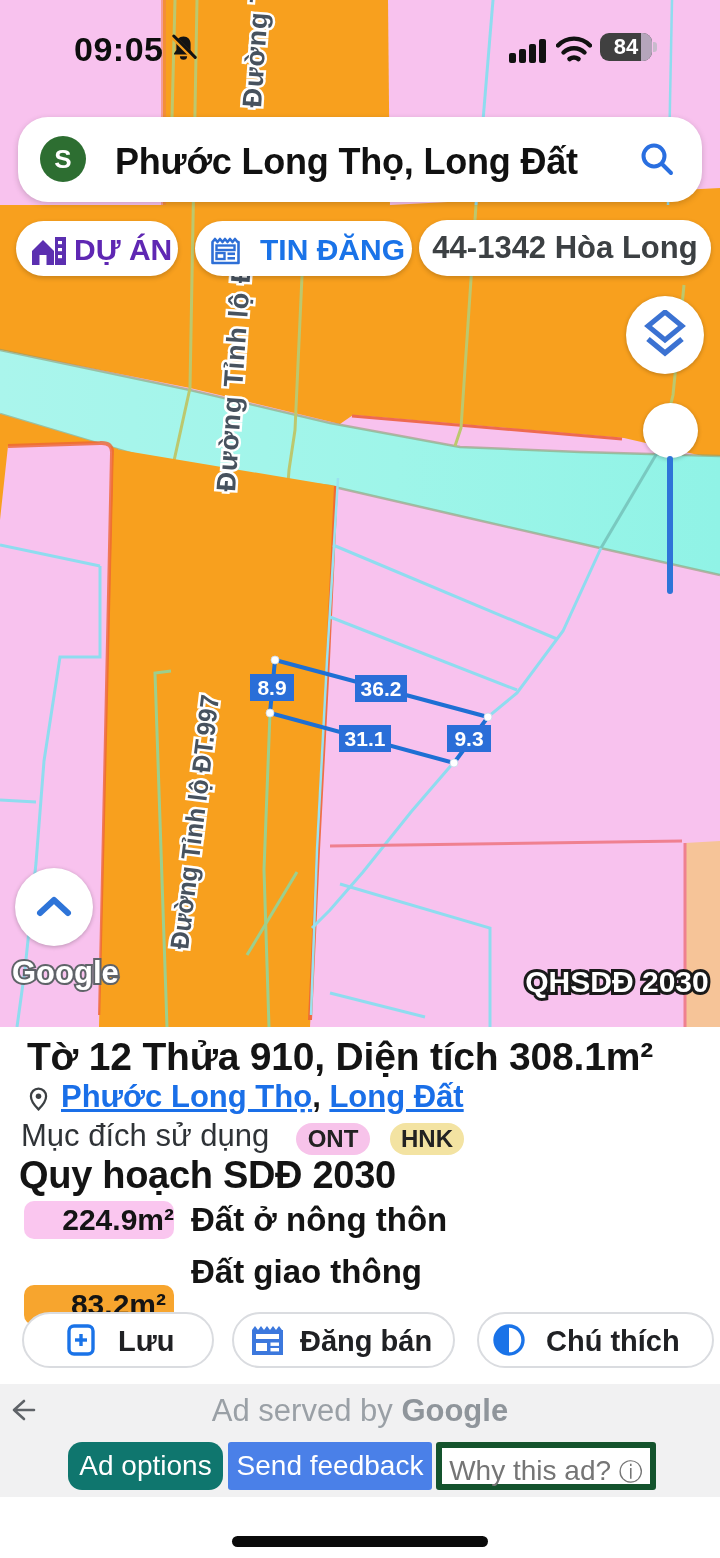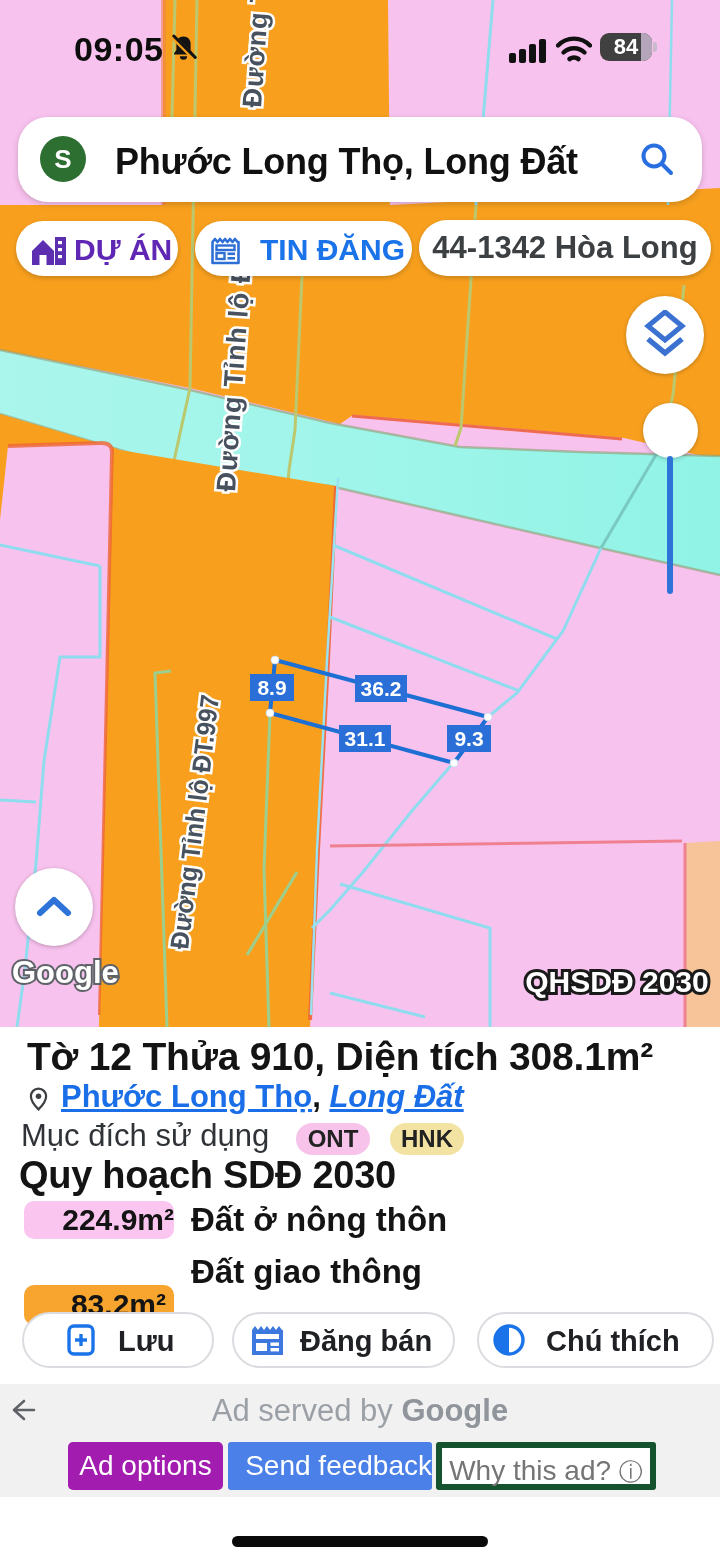--- a/index.html
+++ b/index.html
@@ -214,21 +214,21 @@
 
 <div class="abs" style="left:0;top:1027px;width:720px;height:357px;background:#fff;border-radius:20px 20px 0 0;"></div>
 
 <div class="abs" style="left:27px;top:1035px;font-size:39px;font-weight:bold;color:#141414;letter-spacing:-0.2px;">Tờ 12 Thửa 910, Diện tích 308.1m²</div>
 
 <svg class="abs" style="left:29px;top:1086px;" width="19" height="26" viewBox="0 0 22 28">
   <path d="M11 2C6 2 2.2 5.9 2.2 10.8 2.2 17.4 11 26 11 26s8.8-8.6 8.8-15.2C19.8 5.9 16 2 11 2z" fill="none" stroke="#3c4043" stroke-width="2.6"></path>
   <circle cx="11" cy="10.8" r="3.2" fill="#3c4043"></circle>
 </svg>
 
-<div class="abs" style="left:61px;top:1079px;font-size:31px;font-weight:bold;color:#1a6fe8;"><span style="text-decoration:underline;">Phước Long Thọ</span><span style="color:#141414;">,</span> <span style="text-decoration:underline;font-style:italic;">Long Đất</span></div>
+<div class="abs" style="left:61px;top:1079px;font-size:31px;font-weight:bold;color:#1a6fe8;"><span style="text-decoration:underline;">Phước Long Thọ</span><span style="color:#141414;">,</span> <span style="text-decoration:underline;">Long Đất</span></div>
 
 <div class="abs" style="left:21px;top:1118px;font-size:31px;font-weight:400;color:#2f3337;">Mục đích sử dụng</div>
 
 <div class="abs" style="left:296px;top:1123px;width:74px;height:32px;background:#f7c3ea;border-radius:16px;text-align:center;font-size:24px;font-weight:bold;color:#222;line-height:32px;">ONT</div>
 
 <div class="abs" style="left:390px;top:1123px;width:74px;height:32px;background:#f3e3a2;border-radius:16px;text-align:center;font-size:24px;font-weight:bold;color:#222;line-height:32px;">HNK</div>
 
 <div class="abs" style="left:19px;top:1154px;font-size:38px;font-weight:bold;letter-spacing:-0.3px;color:#141414;">Quy hoạch SDĐ 2030</div>
 
 <div class="abs" style="left:24px;top:1201px;width:150px;height:38px;background:#fac6ef;border-radius:10px;text-align:right;font-size:30px;font-weight:bold;color:#141414;line-height:38px;"><span style="margin-right:0;">224.9m²</span></div>
@@ -265,21 +265,21 @@
 <div class="abs" style="left:546px;top:1325px;font-size:29px;font-weight:bold;color:#202124;">Chú thích</div>
 
 <div class="abs" style="left:0;top:1384px;width:720px;height:113px;background:#f1f1f2;"></div>
 
 <svg class="abs" style="left:8px;top:1396px;" width="28" height="28" viewBox="0 0 28 28">
   <path d="M16 5 L6 14 L16 23 M6 14 H26" fill="none" stroke="#5f6368" stroke-width="2.6" stroke-linecap="round" stroke-linejoin="round"></path>
 </svg>
 
 <div class="abs" style="left:0;top:1393px;width:720px;text-align:center;font-size:31px;color:#9aa0a6;">Ad served by <span style="font-weight:bold;color:#8f959b;letter-spacing:0;">Google</span></div>
 
-<div class="abs" style="left:68px;top:1442px;width:155px;height:48px;background:#a21caf;border-radius:5px;text-align:center;font-size:28px;color:#fff;line-height:48px;">Ad options</div>
-
-<div class="abs" style="left:228px;top:1442px;width:204px;height:48px;background:#4a80e8;border-radius:3px;text-align:right;font-size:28px;color:#fff;line-height:48px;">Send feedback</div>
+<div class="abs" style="left:68px;top:1442px;width:155px;height:48px;background:#0f766e;border-radius:14px;text-align:center;font-size:28px;color:#fff;line-height:48px;">Ad options</div>
+
+<div class="abs" style="left:228px;top:1442px;width:204px;height:48px;background:#4a80e8;border-radius:3px;text-align:center;font-size:28px;color:#fff;line-height:48px;">Send feedback</div>
 
 <div class="abs" style="left:436px;top:1442px;width:220px;height:48px;background:#fff;border:6px solid #14532d;border-radius:3px;box-sizing:border-box;text-align:center;font-size:28px;color:#757575;line-height:46px;">Why this ad? <span style="font-size:24px;">ⓘ</span></div>
 
 <div class="abs" style="left:0;top:1497px;width:720px;height:61px;background:#fff;"></div>
 
 <div class="abs" style="left:232px;top:1536px;width:256px;height:11px;background:#0a0a0a;border-radius:6px;"></div>
 
 </body></html>

